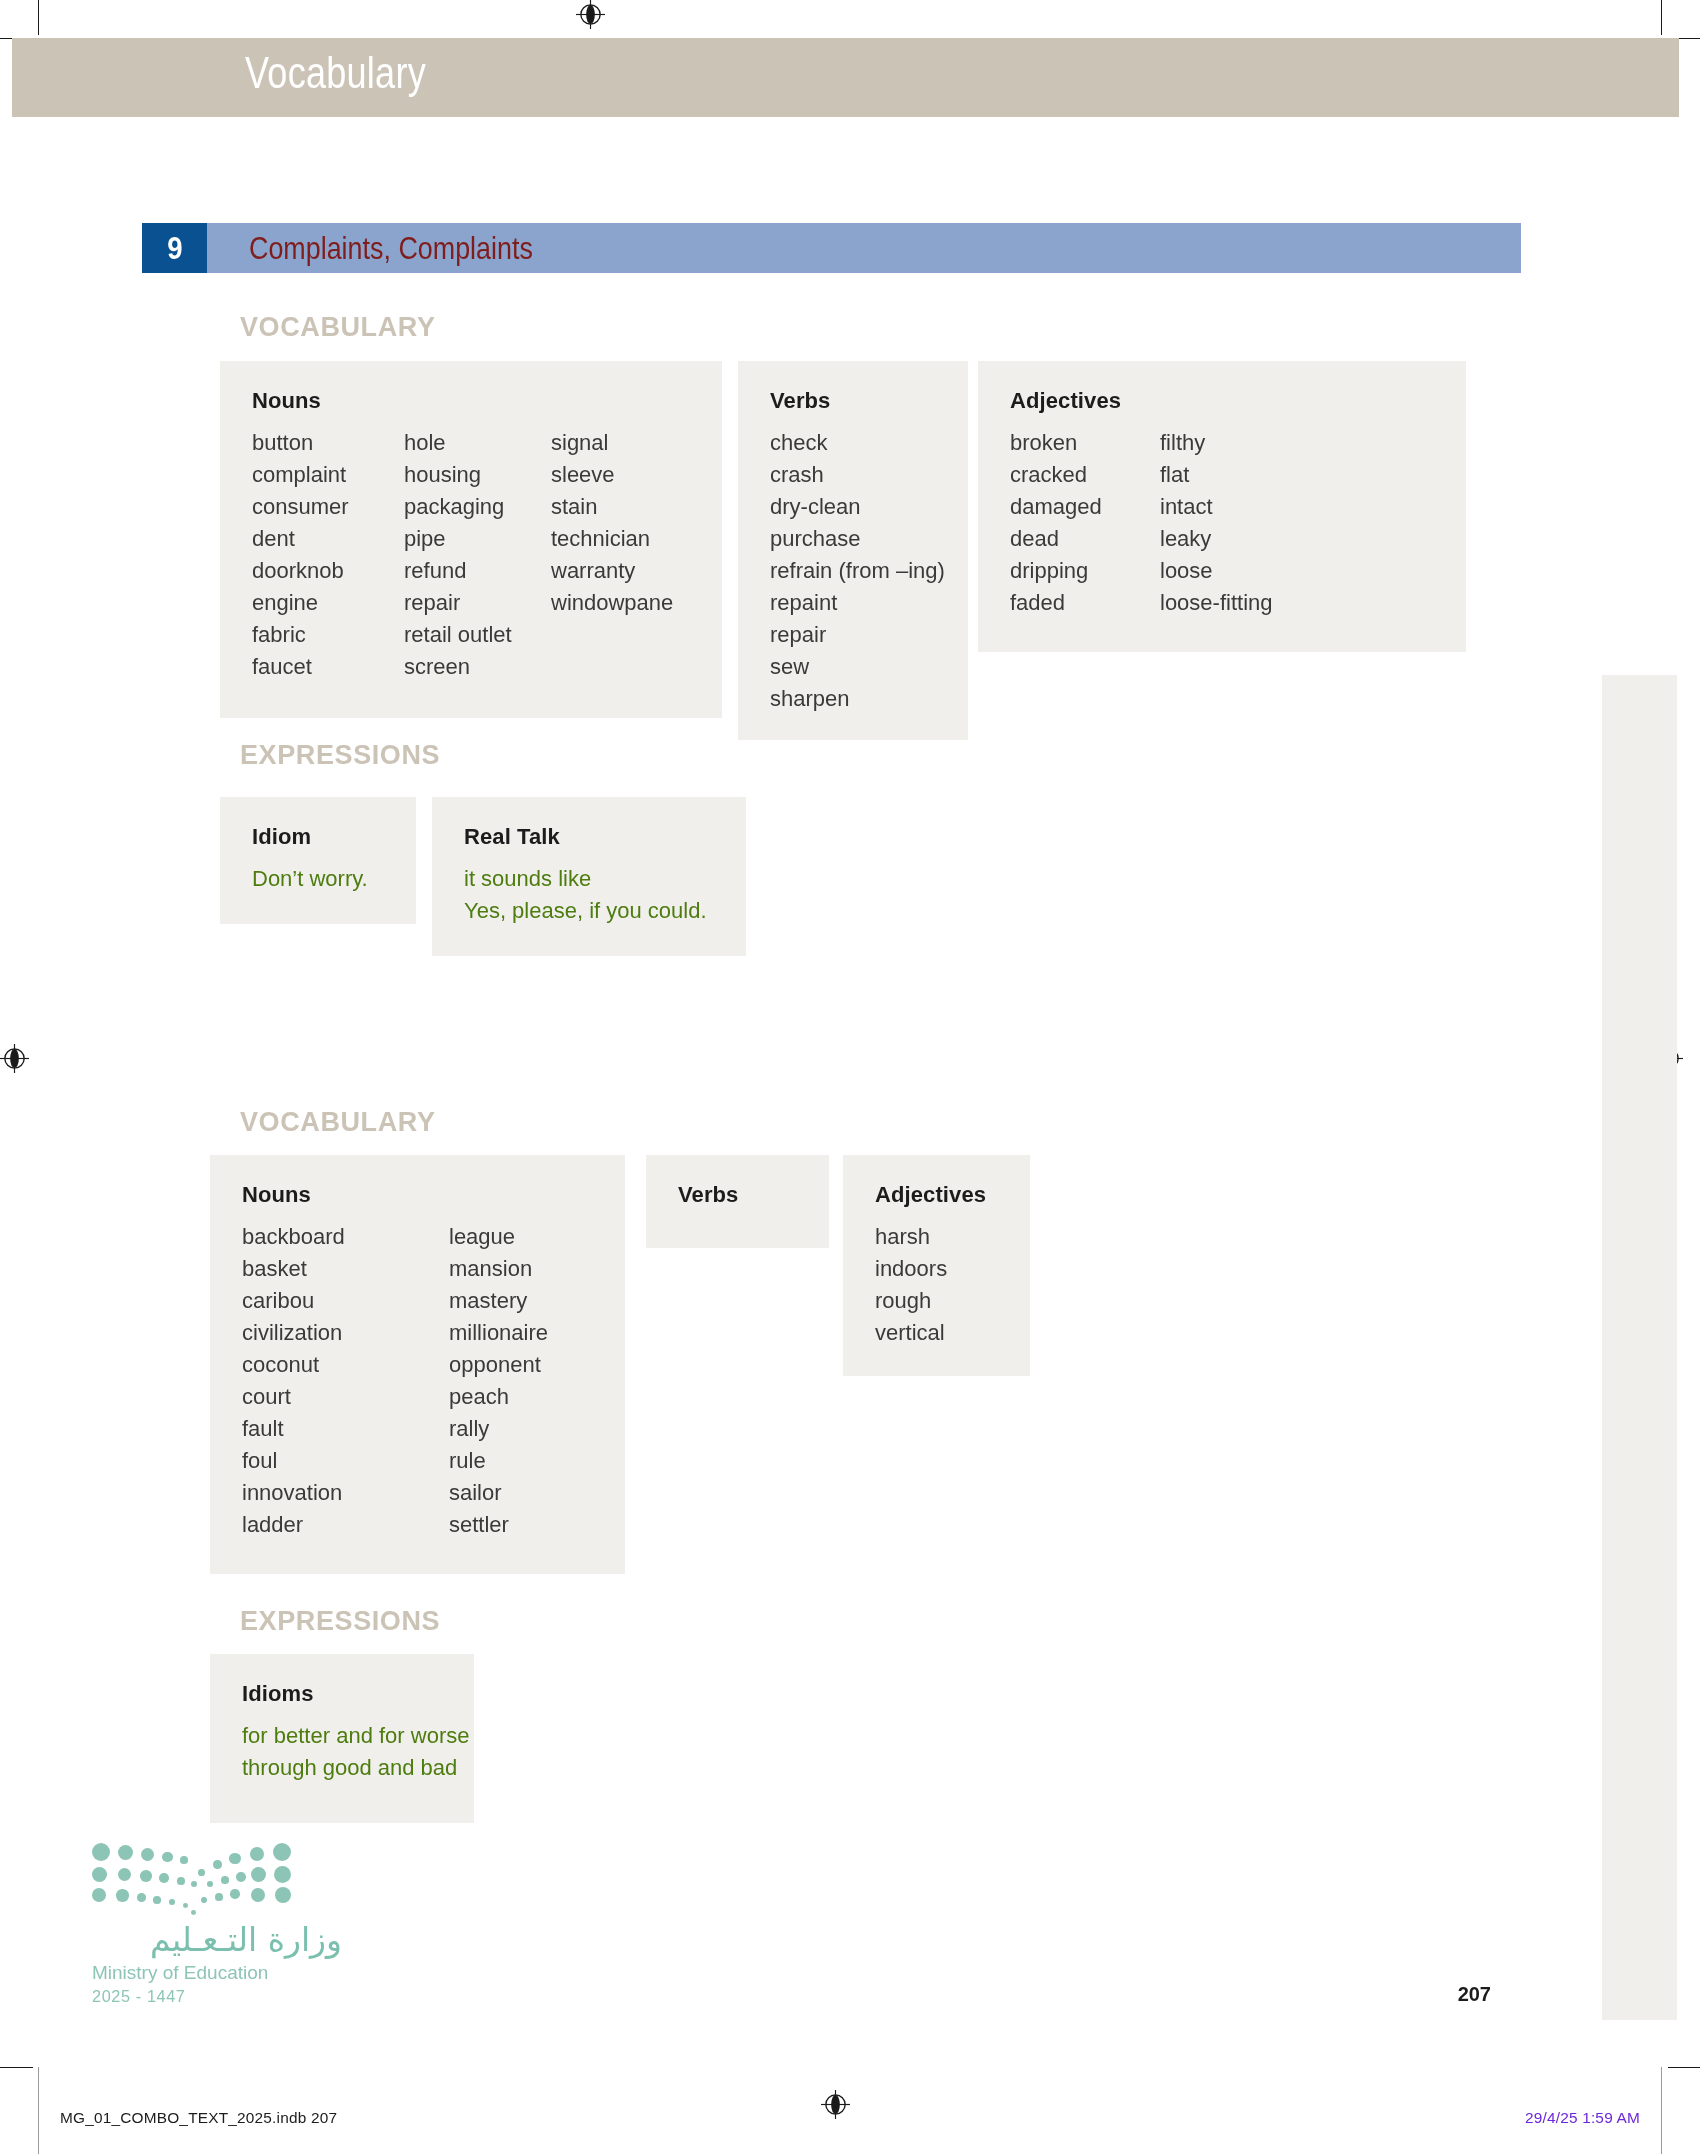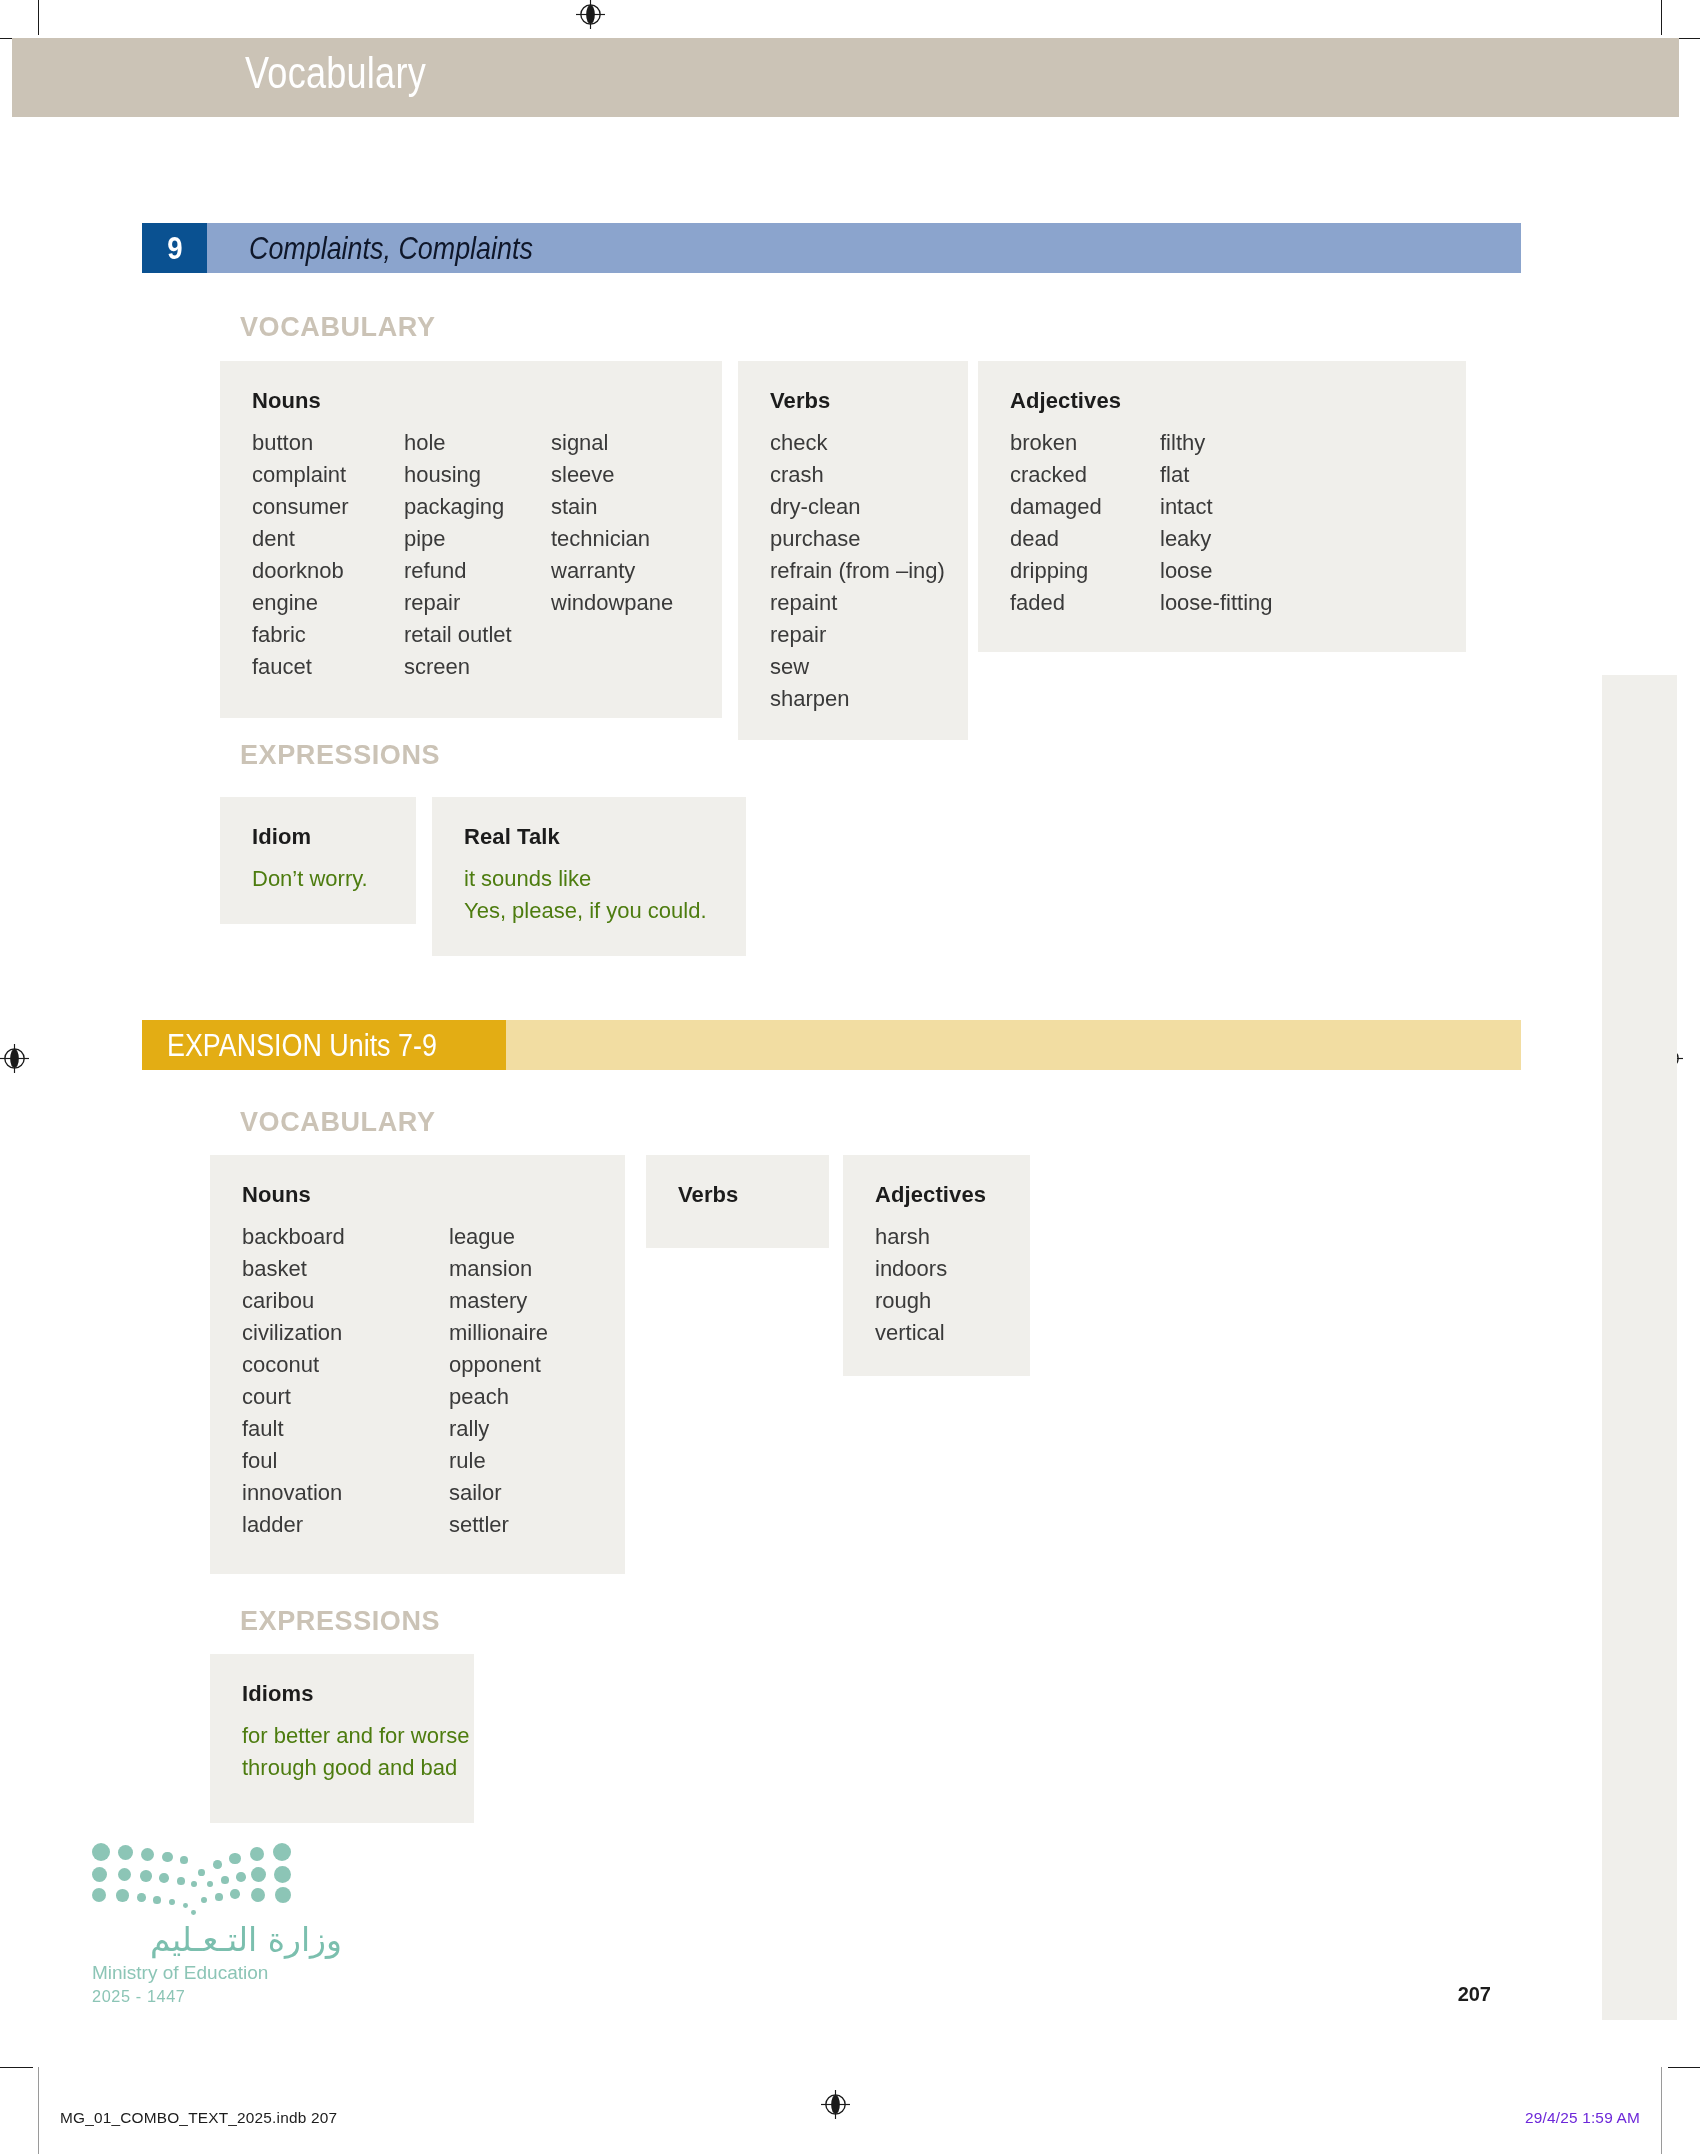--- a/index.html
+++ b/index.html
@@ -73,24 +73,23 @@
     display: flex;
     align-items: center;
     justify-content: center;
     transform-origin: center;
   }
   .unit-number span { transform: scaleX(0.86); display:block; }
   .unit-title {
     display: flex;
     align-items: center;
     padding-left: 42px;
-    color: #0f172a;
+    color: #7f1d1d;
     font-size: 32px;
     font-weight: 400;
-    font-style: italic;
   }
   .unit-title span { transform: scaleX(0.84); transform-origin:left center; display:block;}
 
   
   .exp-bar {
     position: absolute;
     left: 142px;
     top: 1020px;
     width: 1379px;
     height: 50px;
@@ -369,25 +368,20 @@
     <div class="vbox-title">Idiom</div>
     <div class="exp-line">Don’t worry.</div>
   </div>
 
   <div class="vbox" style="left:432px; top:797px; width:314px; padding:27px 0 29px 32px;">
     <div class="vbox-title">Real Talk</div>
     <div class="exp-line">it sounds like</div>
     <div class="exp-line">Yes, please, if you could.</div>
   </div>
 
-  <div class="exp-bar">
-    <div class="exp-label">
-        <span>EXPANSION Units  7-9</span>
-      </div>
-  </div>
 
   <div class="sec-head" style="left:240px; top:1107px;">VOCABULARY</div>
 
   <div class="vbox" style="left:210px; top:1155px; width:415px; padding:27px 0 33px 32px;">
     <div class="vbox-title">Nouns</div>
     <div class="vcols">
       <div class="vcol" style="width:207px;">
         <span class="witem">backboard</span>
         <span class="witem">basket</span>
         <span class="witem">caribou</span>

